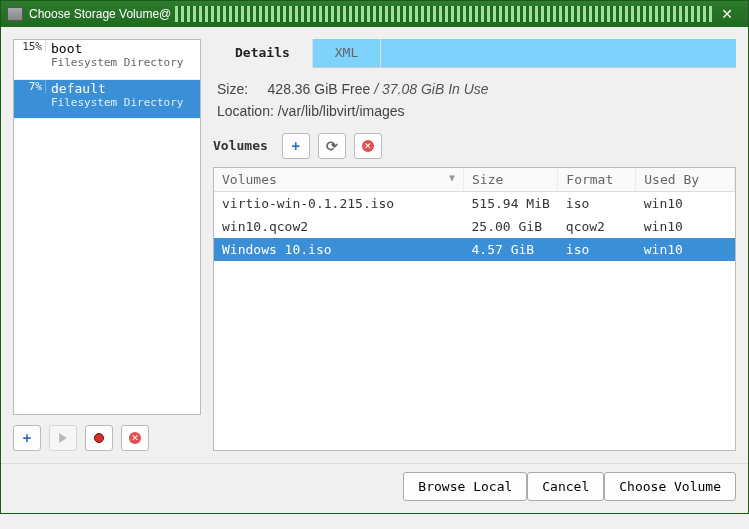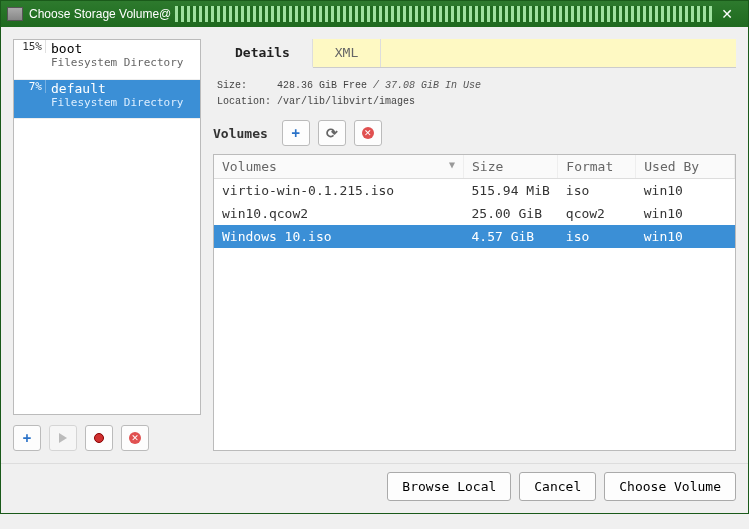--- a/index.html
+++ b/index.html
@@ -111,41 +111,41 @@
 .icon-refresh { color:#666;font-size:14px;font-weight:bold; }
 .main {
   flex: 1;
   display: flex;
   flex-direction: column;
   min-width: 0;
 }
 .tabs {
   display: flex;
   border-bottom: 1px solid #ccc;
-  background: #fef9c3;
+  background: #7dd3fc;
 }
 .tab {
   padding: 6px 22px;
   font-family: monospace;
   font-size: 13px;
   color: #666;
   cursor: pointer;
   border-right: 1px solid #ddd;
 }
 .tab.active {
   background: #f0f0f0;
   color: #222;
   font-weight: bold;
   border-bottom: 2px solid #f0f0f0;
   margin-bottom: -1px;
 }
 .info {
   padding: 10px 4px 8px;
-  font-family: Liberation Mono, monospace;
-  font-size: 10px;
+  font-family: Liberation Sans, sans-serif;
+  font-size: 14px;
   color: #444;
   line-height: 1.6;
 }
 .info .free-suffix { font-style: italic; color:#555;}
 .vol-toolbar {
   display: flex;
   align-items: center;
   gap: 8px;
   padding: 2px 0 8px;
 }
@@ -176,21 +176,21 @@
 .vol-table th .sort-ind { float:right; color:#999; font-size:10px;}
 .vol-table td {
   padding: 4px 8px;
   color: #333;
   white-space: nowrap;
 }
 .vol-table tr.selected td { background:#3b8fd6; color:#fff; }
 .footer {
   display:flex;
   justify-content: flex-end;
-  gap: 8px;
+  gap: 0;
   padding: 8px 12px 12px;
   border-top: 1px solid #ddd;
 }
 .footer .left-spacer { flex:1; }
 .btn {
   padding: 6px 14px;
   border: 1px solid #aaa;
   border-radius: 3px;
   background: #fdfdfd;
   font-family: monospace;

